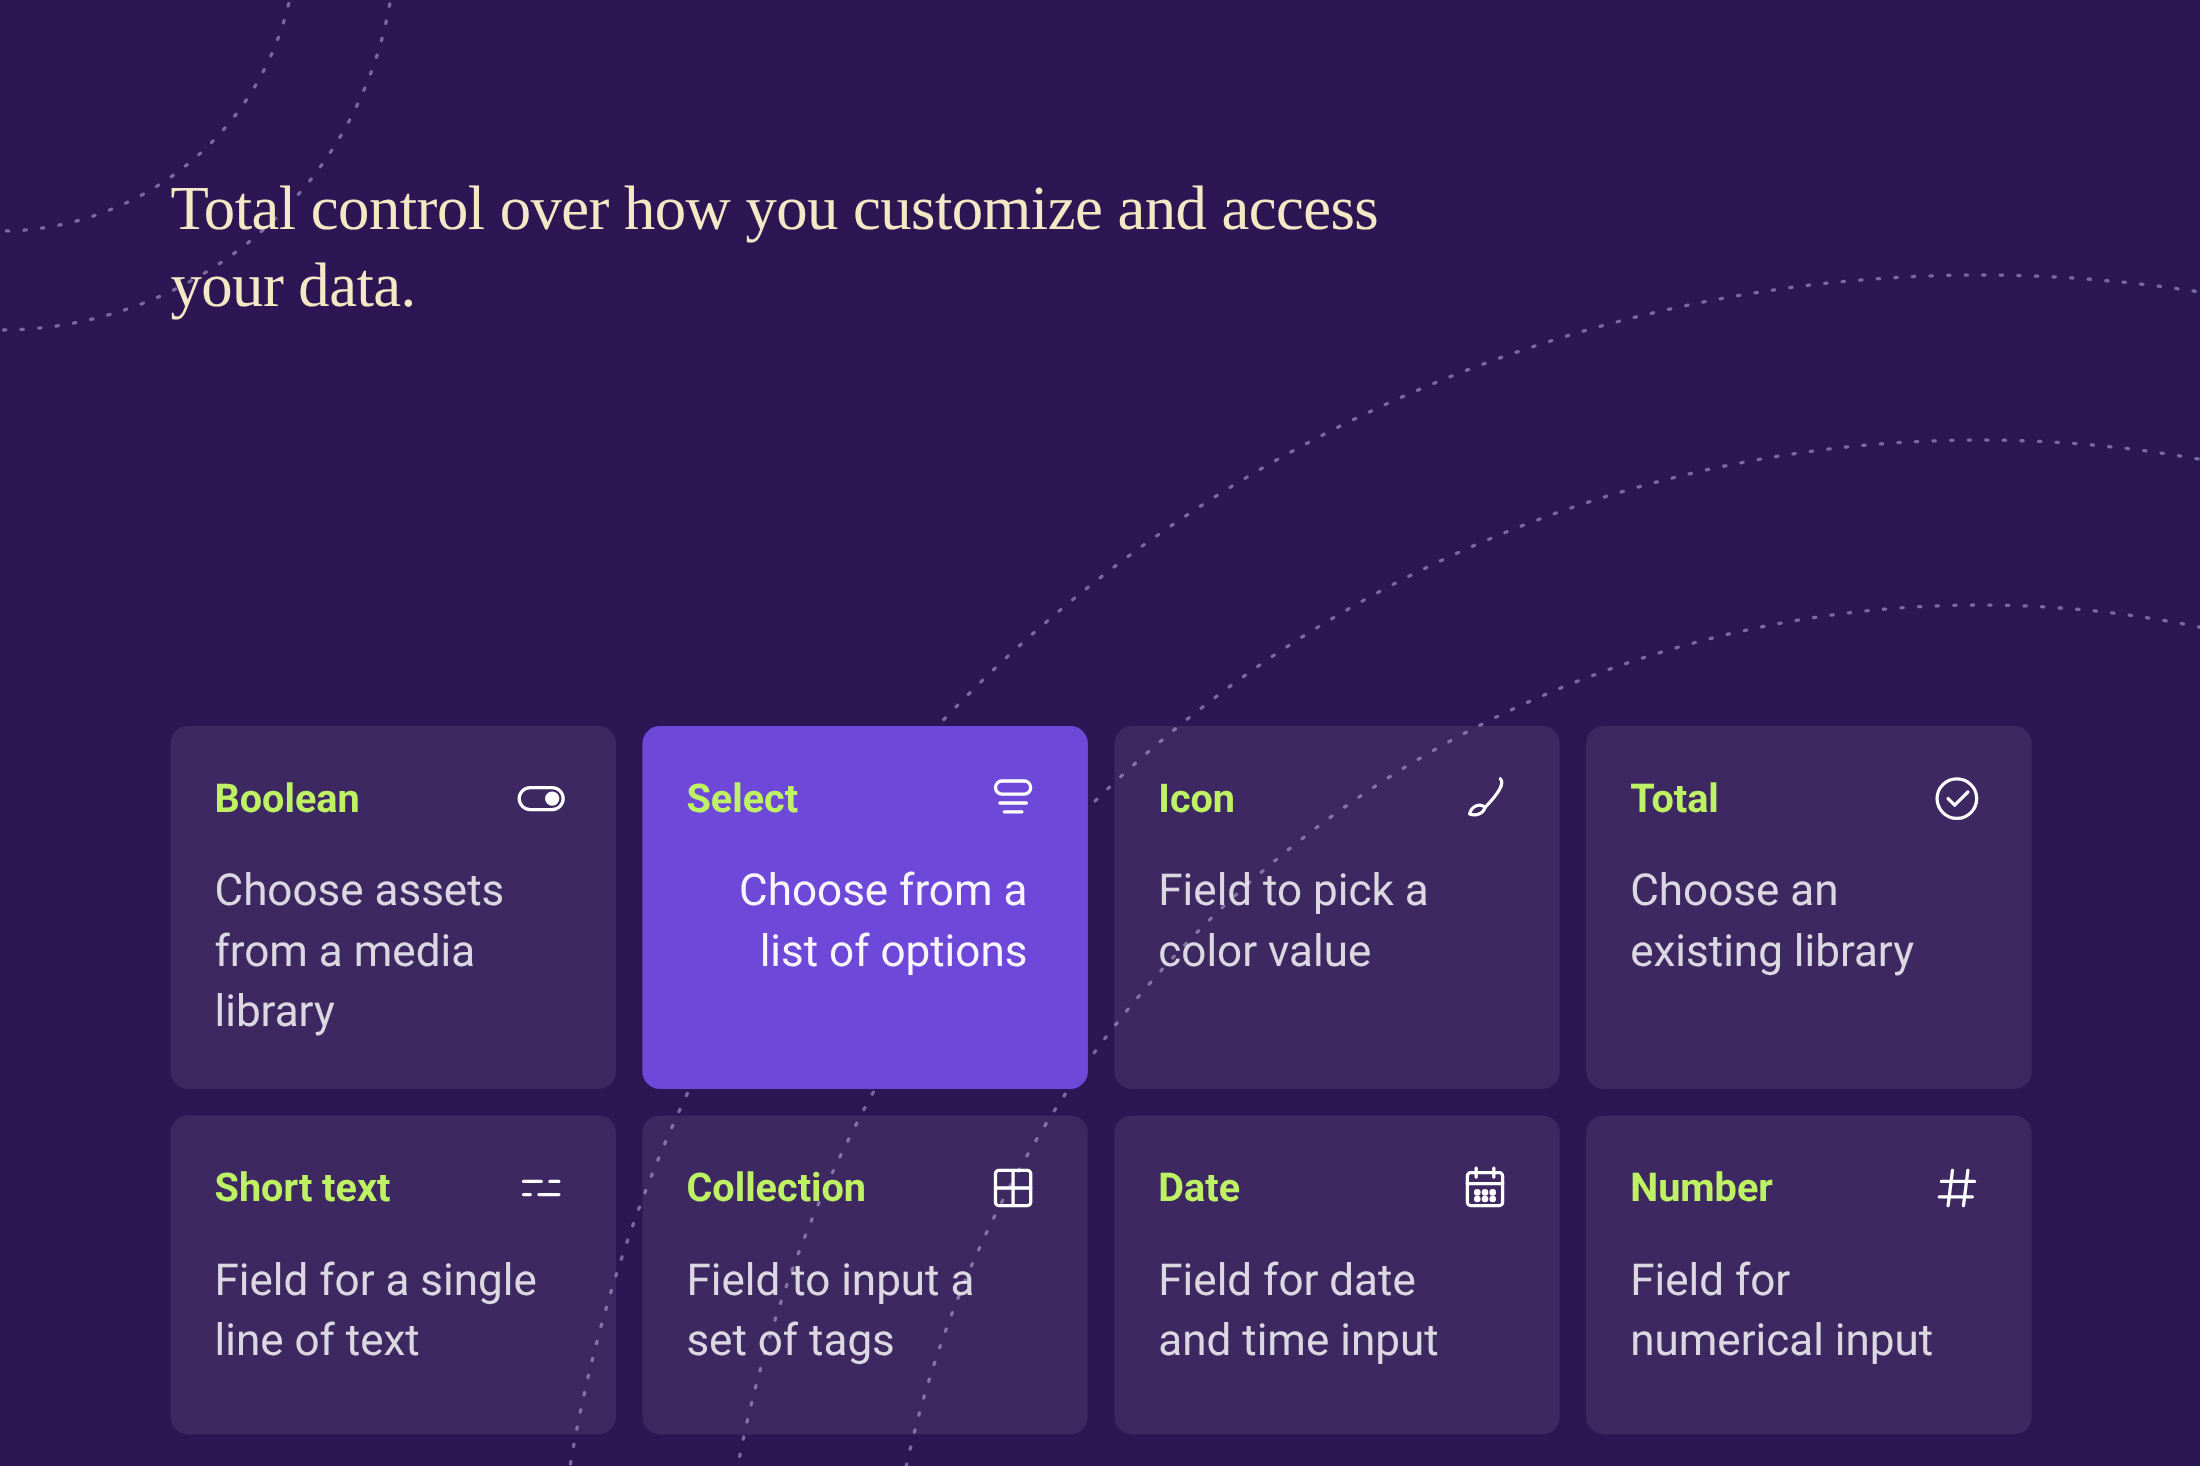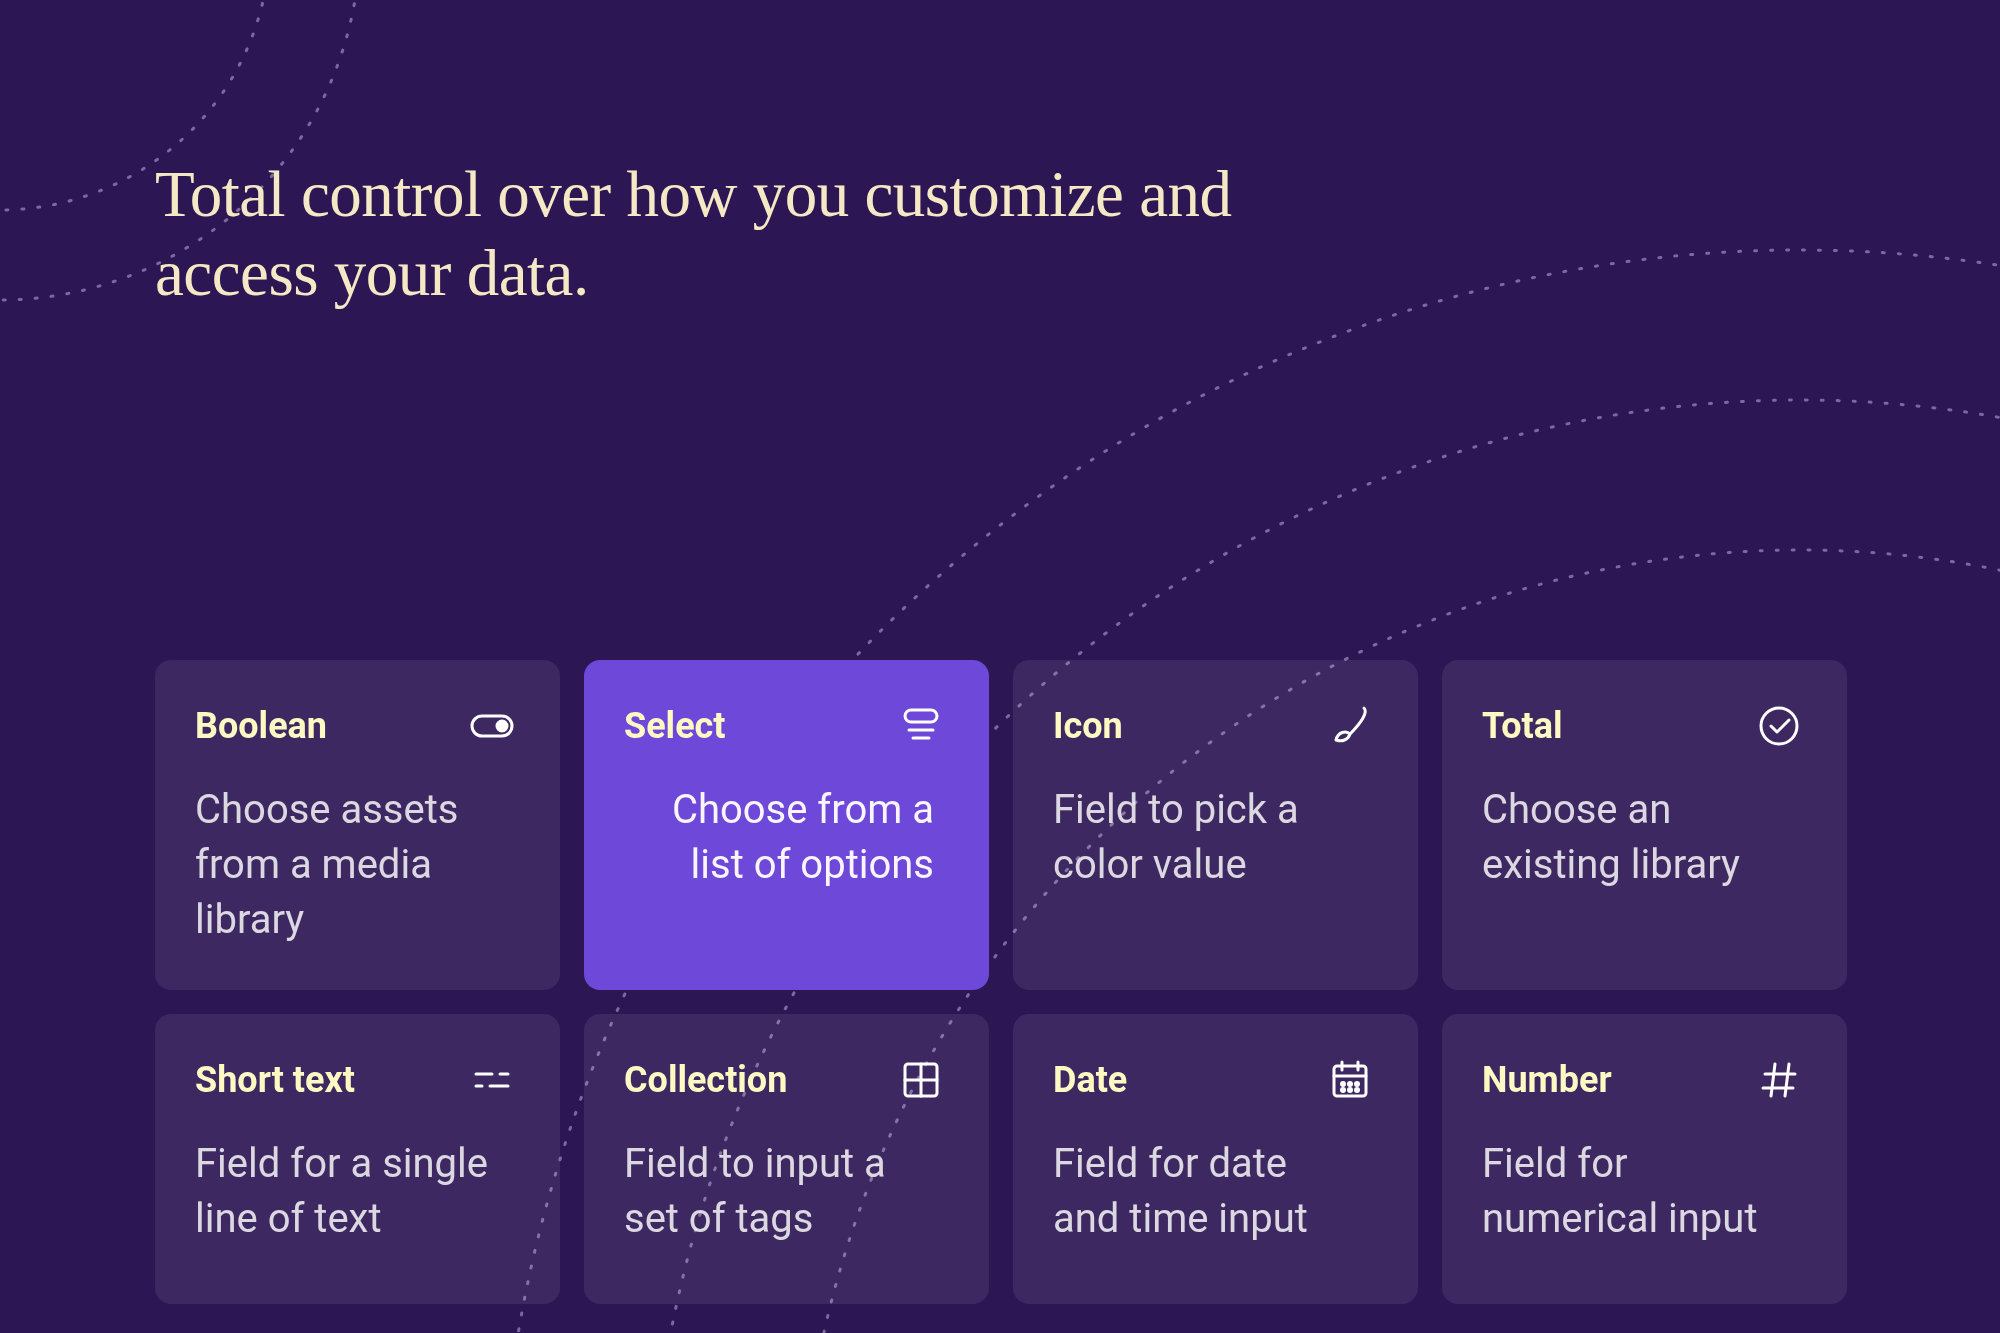--- a/index.html
+++ b/index.html
@@ -9,21 +9,21 @@
     font-family: -apple-system, BlinkMacSystemFont, "Segoe UI", Roboto, Helvetica, Arial, sans-serif;
     position: relative;
   }
   .decor { position: absolute; inset: 0; pointer-events: none; }
   .headline {
     position: absolute;
     left: 155px;
     top: 155px;
     width: 1100px;
     font-family: Georgia, "Times New Roman", serif;
-    font-size: 65px;
+    font-size: 57px;
     line-height: 1.22;
     color: #f5e8c4;
     font-weight: 400;
     letter-spacing: -0.5px;
   }
   .grid {
     position: absolute;
     left: 155px;
     top: 660px;
     display: grid;
@@ -44,21 +44,21 @@
   }
   .card-head {
     display: flex;
     justify-content: space-between;
     align-items: center;
     margin-bottom: 28px;
   }
   .card-title {
     font-size: 36px;
     font-weight: 700;
-    color: #fef9c3;
+    color: #bef264;
   }
   .card-desc {
     font-size: 40px;
     line-height: 1.38;
     color: rgba(255,255,255,0.82);
     max-width: 310px;
   }
   .card.active .card-desc { color: rgba(255,255,255,0.95); text-align: right; }
   .icon-slot {
     width: 56px;

